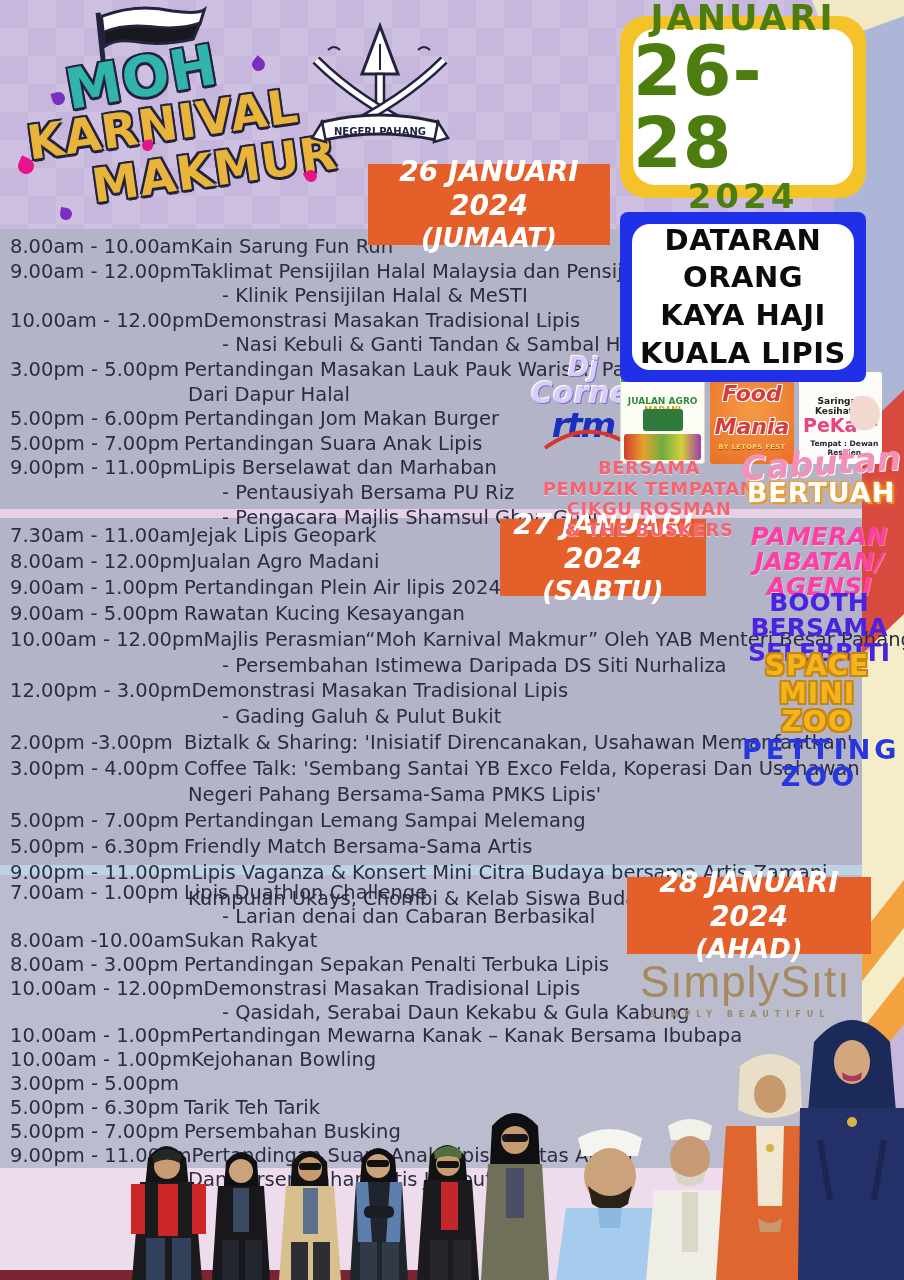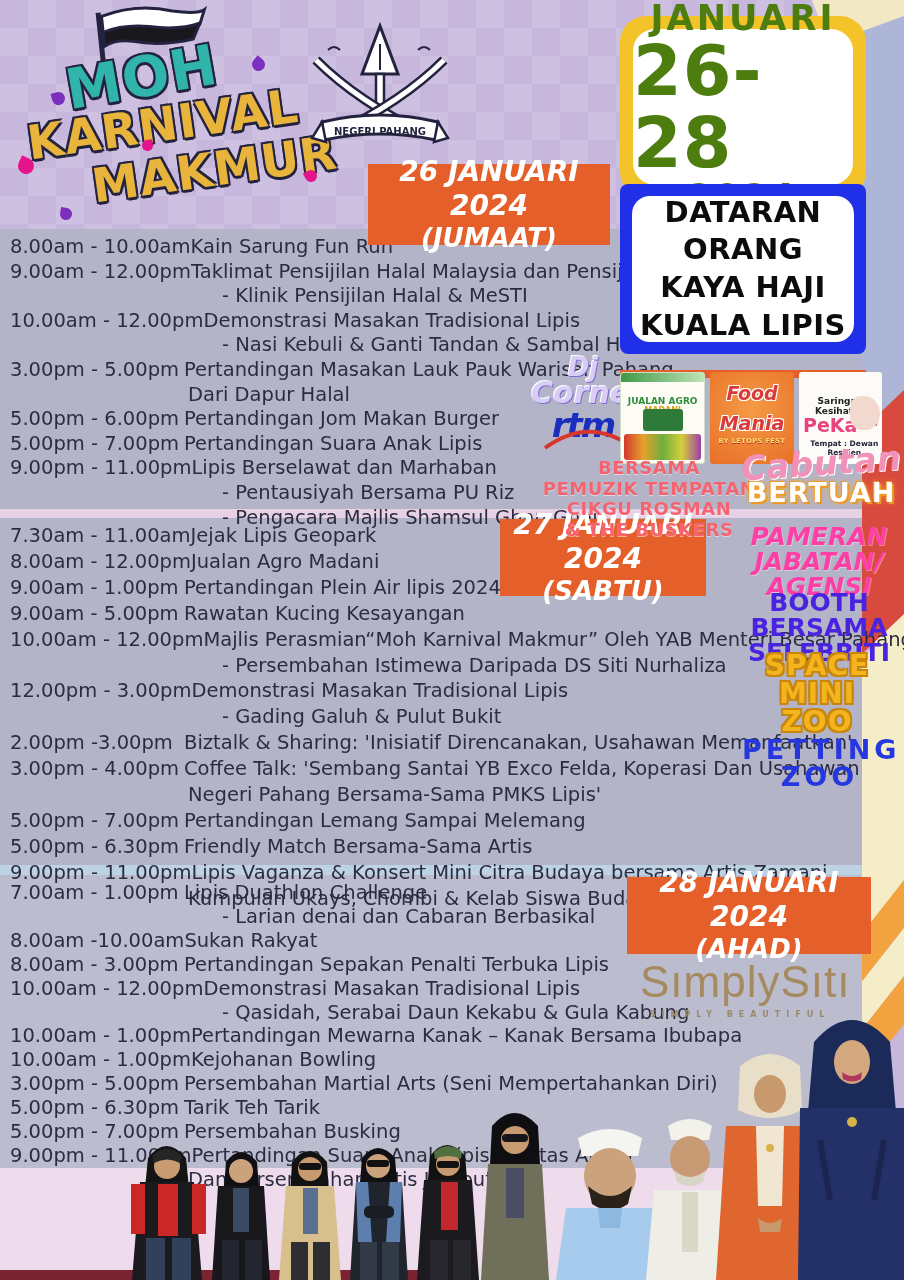--- a/index.html
+++ b/index.html
@@ -32,21 +32,21 @@
   .droplet{position:absolute;border-radius:0 50% 50% 50%;z-index:4;}
   .crest{position:absolute;left:298px;top:22px;z-index:4;}
 
   
   .date-box{position:absolute;left:620px;top:16px;width:246px;height:182px;background:#f4c32a;border-radius:26px;z-index:5;}
   .date-inner{position:absolute;left:13px;top:13px;right:13px;bottom:13px;background:#fff;border-radius:22px;
     display:flex;flex-direction:column;align-items:center;justify-content:center;color:#4d7c0f;}
   .date-month{font-size:35px;font-weight:900;letter-spacing:3px;line-height:1;}
   .date-days{font-size:70px;font-weight:900;letter-spacing:1px;line-height:1.02;}
   .date-year{font-size:34px;font-weight:800;letter-spacing:4px;line-height:1;}
-  .venue-box{position:absolute;left:620px;top:184px;width:246px;height:170px;background:#2030e8;border-radius:8px;z-index:5;}
+  .venue-box{position:absolute;left:620px;top:212px;width:246px;height:170px;background:#2030e8;border-radius:8px;z-index:5;}
   .venue-inner{position:absolute;left:12px;top:12px;right:12px;bottom:12px;background:#fff;border-radius:18px;
     display:flex;flex-direction:column;align-items:center;justify-content:center;color:#0c0c0c;}
   .venue-inner div{font-size:29px;font-weight:900;line-height:1.3;letter-spacing:.5px;}
   .orange-strip{position:absolute;left:620px;top:370px;width:246px;height:8px;background:#e45f2a;z-index:4;}
 
   
   .day-header{position:absolute;background:#e45f2a;color:#fff;text-align:center;z-index:4;
     display:flex;flex-direction:column;justify-content:center;font-style:italic;font-weight:900;}
   .day-header .l1{font-size:28px;line-height:1.2;}
   .day-header .l2{font-size:26px;line-height:1.2;}
@@ -79,21 +79,21 @@
   .posters{position:absolute;left:620px;top:372px;width:262px;height:92px;display:flex;gap:5px;z-index:4;}
   .mini-poster{flex:1;border-radius:3px;overflow:hidden;position:relative;}
   .mp1{background:#fdfdf6;border:1px solid #cfe0c8;text-align:center;}
   .mp1 .t{color:#2e8b3a;font-weight:900;font-size:9px;margin-top:14px;}
   .mp1 .s{color:#d8a321;font-weight:900;font-size:8px;}
   .mp1 .veg{position:absolute;left:3px;bottom:3px;right:3px;height:26px;border-radius:3px;
     background:linear-gradient(90deg,#d23a2e,#e8a02c,#6fae3d,#d5cf3a,#a03ca8);}
   .mp1 .hdr{height:9px;background:linear-gradient(90deg,#3f9a46,#bfe3b8);}
   .mp1 .card{position:absolute;left:22px;top:36px;width:40px;height:22px;background:#2d7a3a;border-radius:3px;}
   .mp2{background:radial-gradient(circle at 50% 40%,#f59a45,#e86f27);text-align:center;}
-  .mp2 .t{font-size:19px;font-weight:900;font-style:italic;color:#d93a3a;line-height:.95;margin-top:12px;
+  .mp2 .t{font-size:22px;font-weight:900;font-style:italic;color:#d93a3a;line-height:.95;margin-top:12px;
     text-shadow:-1px -1px 0 #fff,1px -1px 0 #fff,-1px 1px 0 #fff,1px 1px 0 #fff;}
   .mp2 .s{font-size:6.5px;font-weight:900;color:#ffe26a;margin-top:5px;letter-spacing:.5px;text-shadow:0 1px 0 #a33;}
   .mp3{background:#fdfbf7;text-align:center;}
   .mp3 .top{font-size:9px;font-weight:800;color:#222;margin-top:24px;}
   .mp3 .brand{font-size:19px;font-weight:900;color:#e8437e;line-height:1;display:inline-block;}
   .mp3 .tag{font-size:7px;font-weight:900;color:#c0392b;display:inline-block;vertical-align:super;}
   .mp3 .bot{font-size:7.5px;font-weight:800;color:#23233c;position:absolute;left:0;right:0;bottom:7px;padding-left:8px;}
   .mp3 .blob{position:absolute;right:2px;top:24px;width:30px;height:34px;background:#f2d9cf;border-radius:40% 60% 55% 45%;}
 
   .bersama-note{position:absolute;left:528px;top:458px;width:242px;z-index:4;text-align:center;
@@ -346,21 +346,20 @@
       <div class="sched-line">
         <span class="sched-time">10.00am - 1.00pm</span>
         <span class="sched-desc">Pertandingan Mewarna Kanak – Kanak Bersama Ibubapa</span>
       </div>
       <div class="sched-line">
         <span class="sched-time">10.00am - 1.00pm</span>
         <span class="sched-desc">Kejohanan Bowling</span>
       </div>
       <div class="sched-line">
         <span class="sched-time">3.00pm -  5.00pm</span>
-        <span class="sched-desc">Persembahan Martial Arts (Seni Mempertahankan Diri)</span>
       </div>
       <div class="sched-line">
         <span class="sched-time">5.00pm - 6.30pm</span>
         <span class="sched-desc">Tarik Teh Tarik</span>
       </div>
       <div class="sched-line">
         <span class="sched-time">5.00pm - 7.00pm</span>
         <span class="sched-desc">Persembahan Busking</span>
       </div>
       <div class="sched-line">

